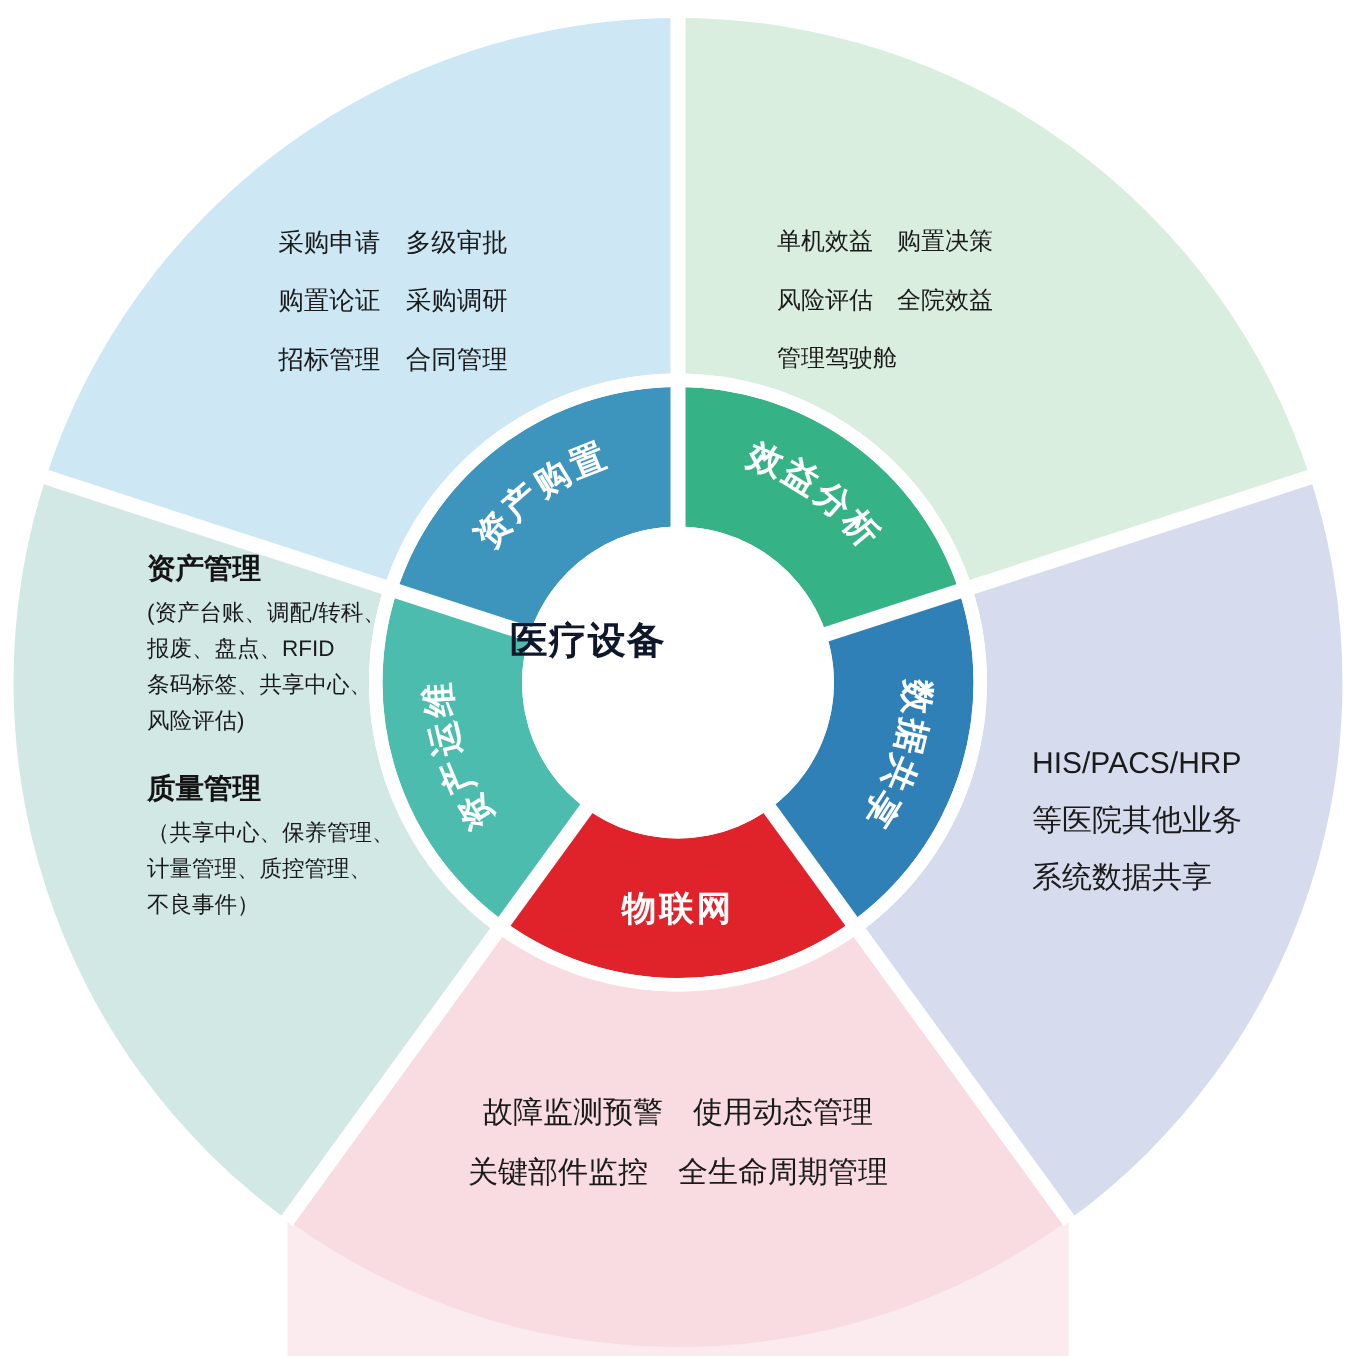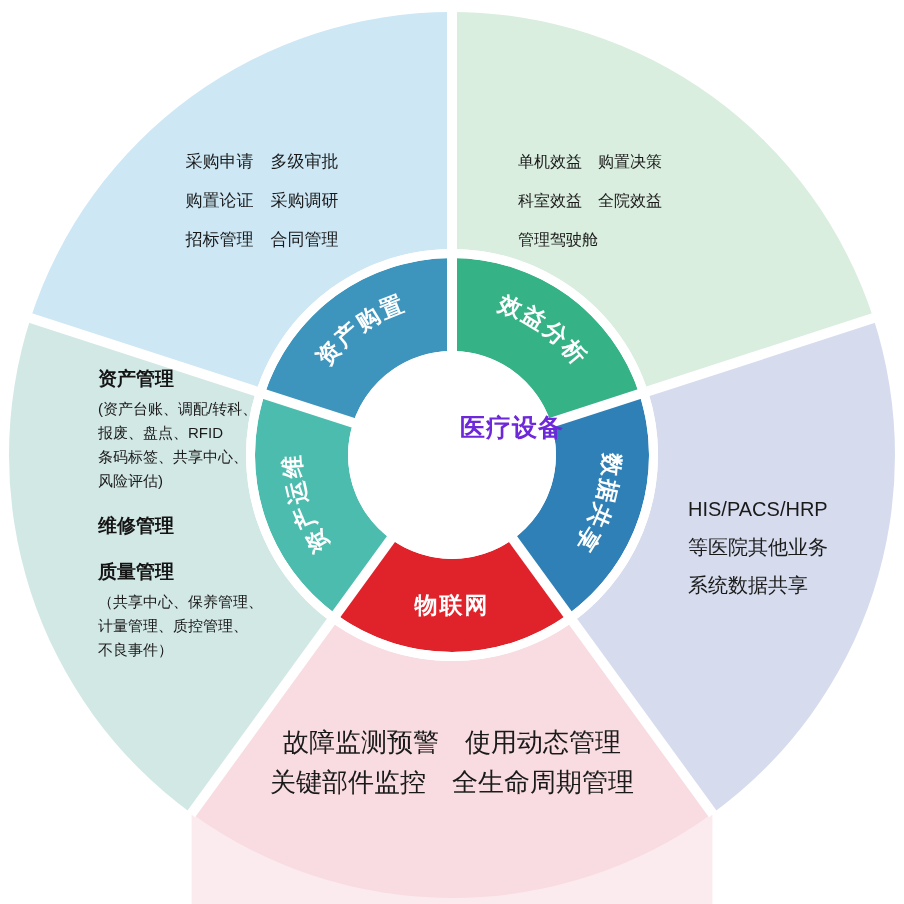--- a/index.html
+++ b/index.html
@@ -5,31 +5,31 @@
   html,body{margin:0;padding:0;background:#ffffff;}
   body{width:904px;height:904px;overflow:hidden;font-family:"Liberation Sans","DejaVu Sans",sans-serif;}
   .stage{position:relative;width:904px;height:904px;}
   .stage > svg{position:absolute;left:0;top:0;}
 
   .ring-label{font-family:"Liberation Sans","DejaVu Sans",sans-serif;font-size:23px;font-weight:700;fill:#ffffff;letter-spacing:2px;}
 
   .block{position:absolute;color:#1a1a1a;}
   .block .line{white-space:pre;}
 
-  .center-title{left:340px;top:410px;width:224px;text-align:right;
-    font-size:25px;font-weight:800;line-height:34px;color:#6d28d9;letter-spacing:1px;}
+  .center-title{left:340px;top:410px;width:224px;text-align:left;
+    font-size:25px;font-weight:800;line-height:34px;color:#0f172a;letter-spacing:1px;}
 
   .block-procurement{left:112px;top:142px;width:300px;text-align:center;
     font-size:17px;font-weight:500;line-height:39px;}
   .block-benefit{left:518px;top:142px;width:320px;text-align:left;
     font-size:16px;font-weight:500;line-height:39px;}
   .block-datashare{left:688px;top:490px;width:220px;text-align:left;
     font-size:20px;font-weight:500;line-height:38px;}
   .block-iot{left:232px;top:722px;width:440px;text-align:center;
-    font-size:26px;font-weight:500;line-height:40px;}
+    font-size:20px;font-weight:500;line-height:40px;}
   .block-operations{left:98px;top:366px;width:214px;text-align:left;}
 
   .group{margin-bottom:20px;}
   .group-title{font-size:19px;font-weight:700;margin-bottom:5px;color:#141414;}
   .group-detail{font-size:15px;line-height:24px;white-space:pre-line;color:#1a1a1a;}
 </style>
 </head>
 <body>
 
 <div class="stage">
@@ -88,21 +88,21 @@
   </div>
 
   <div class="block block-procurement">
     <div class="line">采购申请　多级审批</div>
     <div class="line">购置论证　采购调研</div>
     <div class="line">招标管理　合同管理</div>
   </div>
 
   <div class="block block-benefit">
     <div class="line">单机效益　购置决策</div>
-    <div class="line">科室效益　全院效益</div>
+    <div class="line">风险评估　全院效益</div>
     <div class="line">管理驾驶舱</div>
   </div>
 
   <div class="block block-datashare">
     <div class="line">HIS/PACS/HRP</div>
     <div class="line">等医院其他业务</div>
     <div class="line">系统数据共享</div>
   </div>
 
   <div class="block block-iot">
@@ -112,21 +112,20 @@
 
   <div class="block block-operations">
     <div class="group">
       <div class="group-title">资产管理</div>
       <div class="group-detail">(资产台账、调配/转科、
 报废、盘点、RFID
 条码标签、共享中心、
 风险评估)</div>
     </div>
     <div class="group">
-      <div class="group-title">维修管理</div>
     </div>
     <div class="group">
       <div class="group-title">质量管理</div>
       <div class="group-detail">（共享中心、保养管理、
 计量管理、质控管理、
 不良事件）</div>
     </div>
   </div>
 
 </div>

